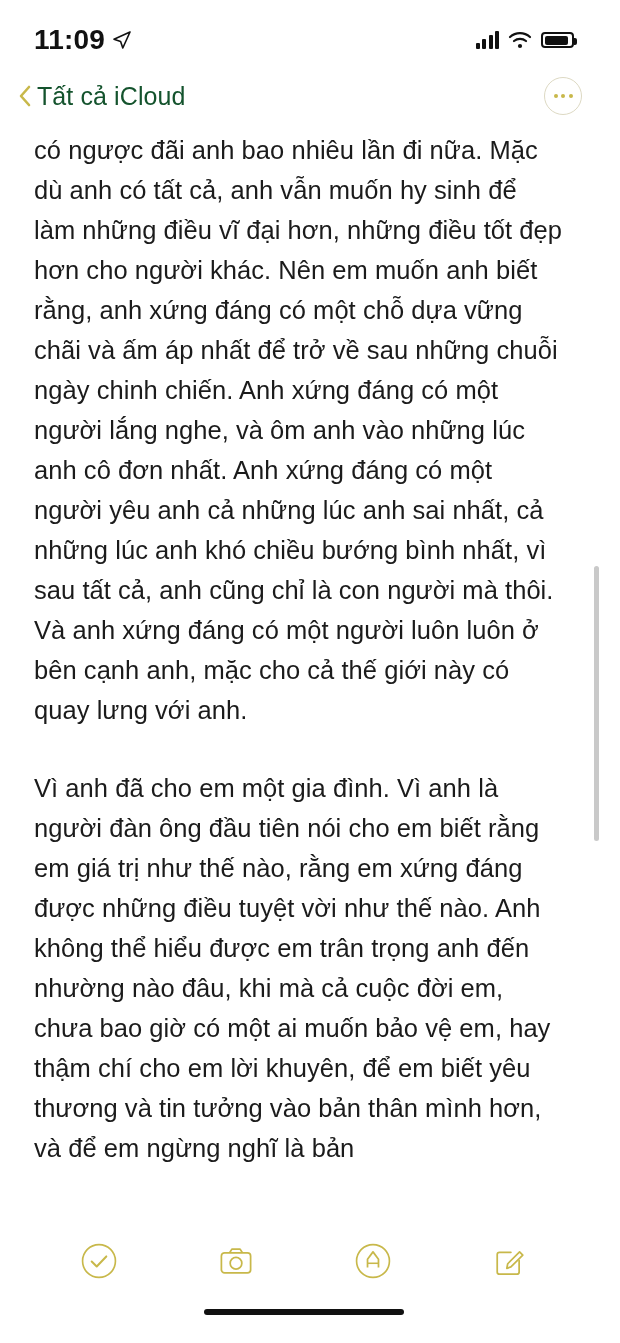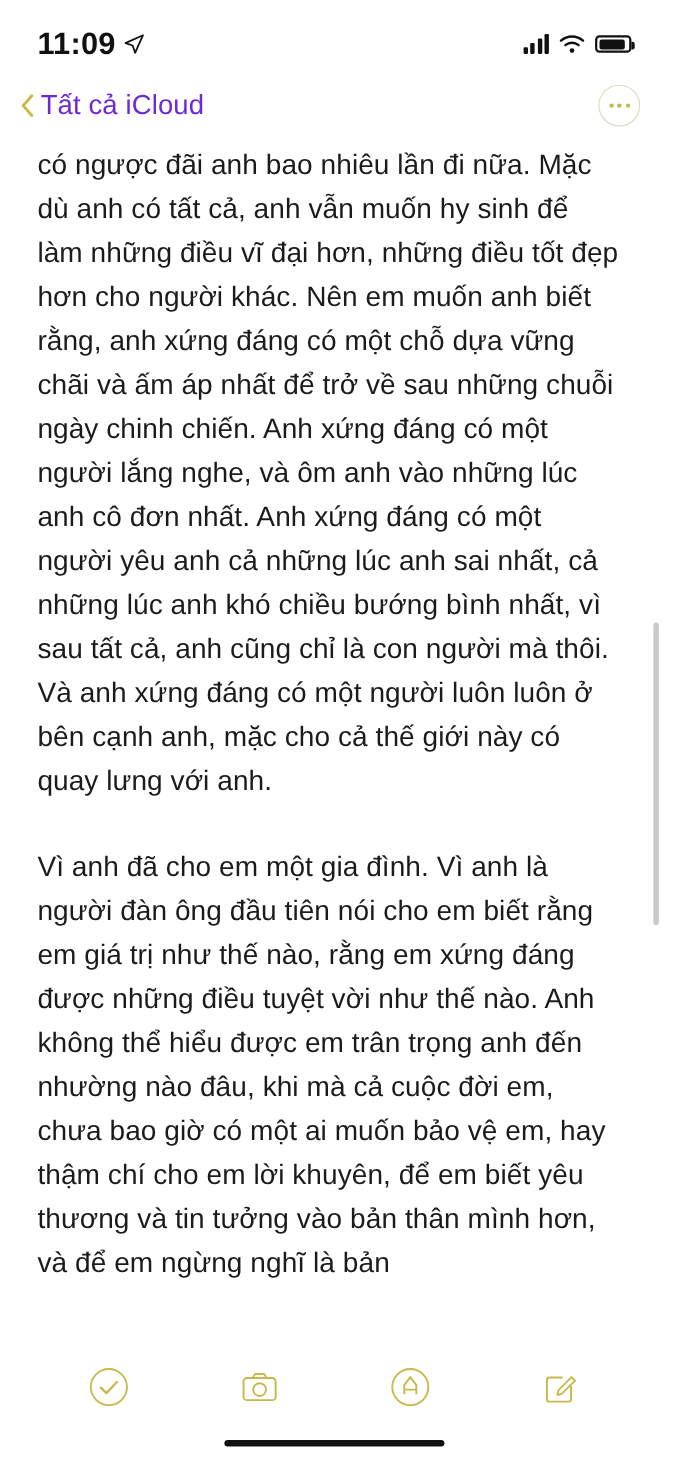--- a/index.html
+++ b/index.html
@@ -104,21 +104,21 @@
     gap: 6px;
     color: #c8b84a;
     cursor: pointer;
   }
   .chev {
     width: 13px; height: 22px;
     flex: 0 0 auto;
   }
   .nav-back-label {
     font-size: 25px;
-    color: #6d28d9;
+    color: #14532d;
     letter-spacing: 0.1px;
   }
   .more-btn {
     width: 38px; height: 38px;
     border-radius: 50%;
     border: 1.6px solid #ddd9c3;
     display: flex;
     align-items: center;
     justify-content: center;
     gap: 3.5px;

